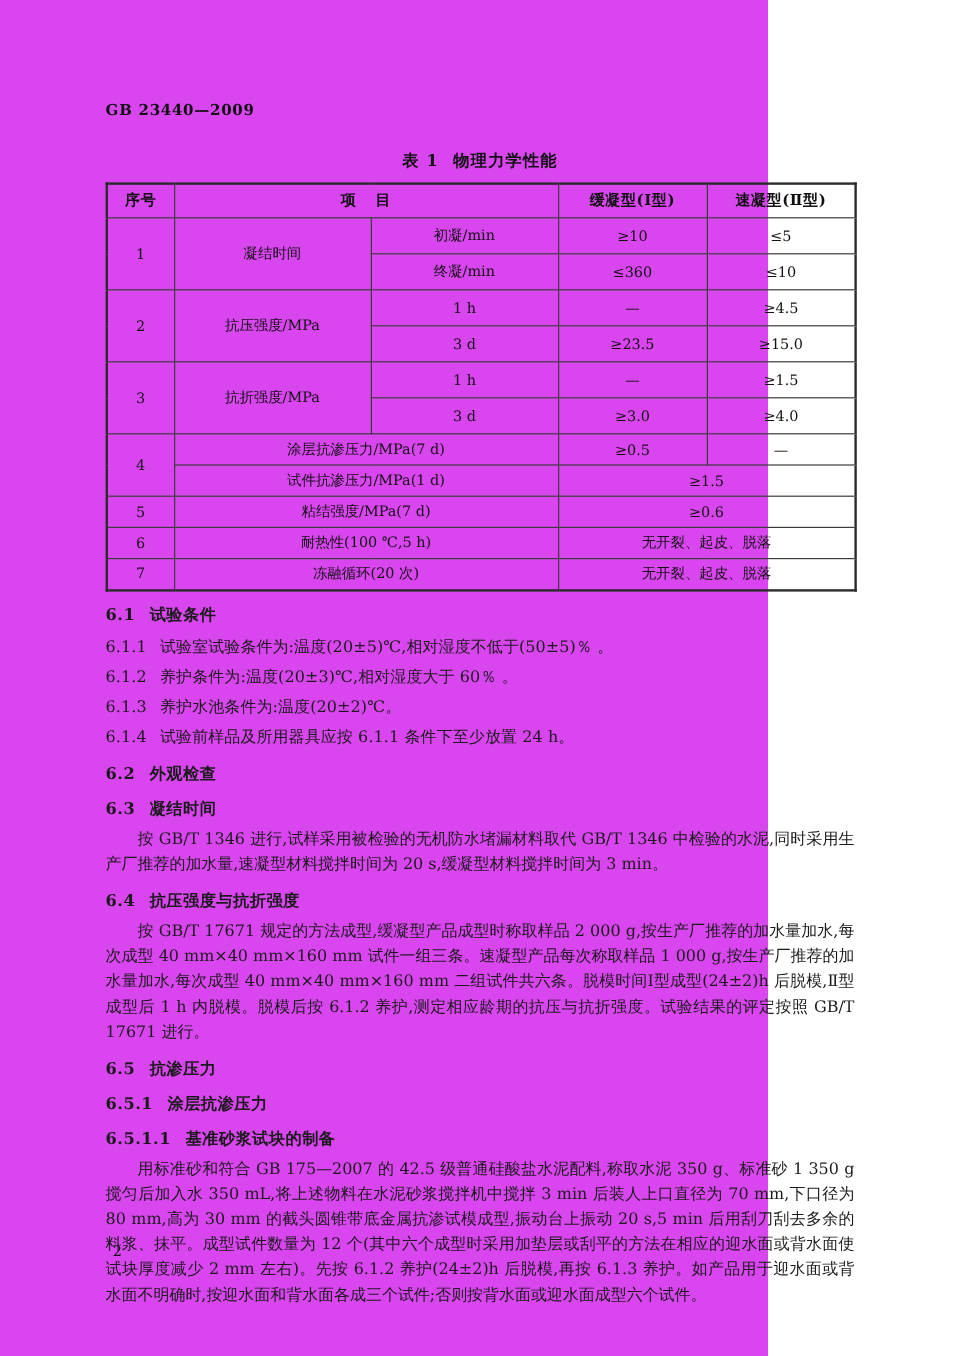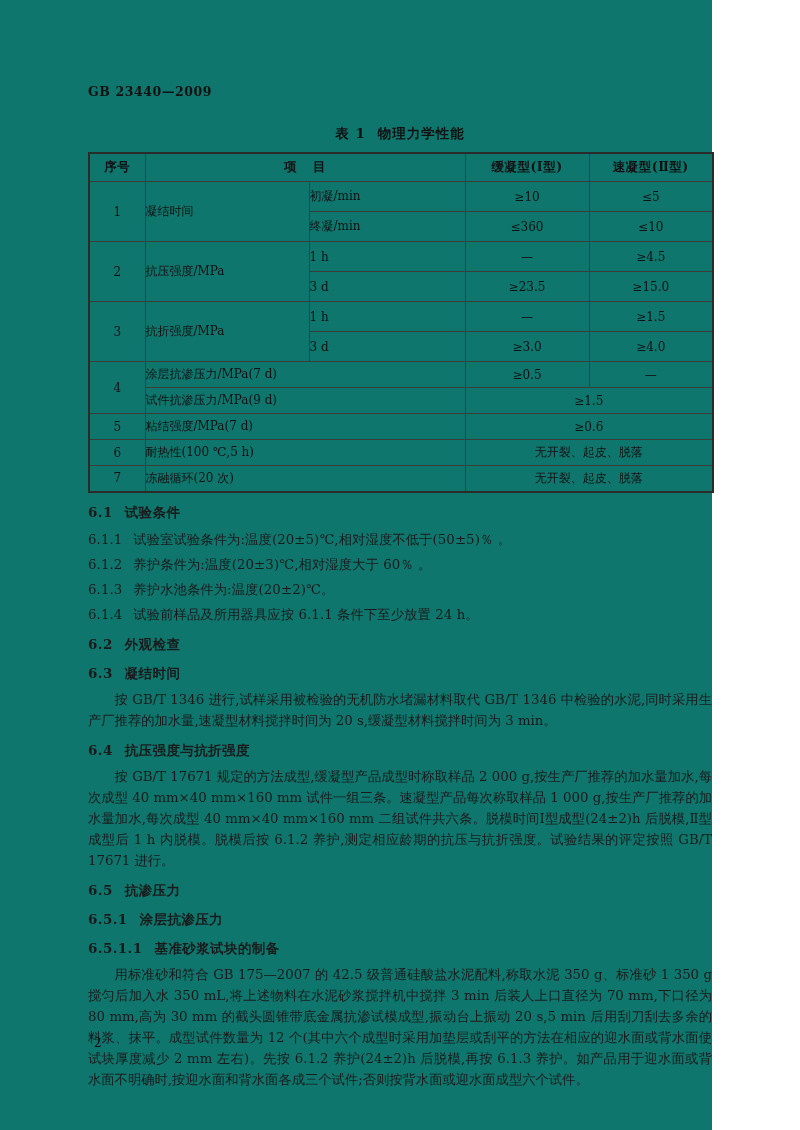--- a/index.html
+++ b/index.html
@@ -11,23 +11,23 @@
     width: 800px;
     height: 1130px;
     position: relative;
     font-family: "DejaVu Serif", "Liberation Serif", serif;
     color: #1a1a1a;
     overflow: hidden;
   }
   .page {
     position: absolute;
     left: 0; top: 0;
-    width: 712px;
+    width: 640px;
     height: 1130px;
-    background: #0f766e;
+    background: #d946ef;
   }
   .content {
     position: absolute;
     left: 88px;
     top: 84px;
     width: 624px;
   }
 
   
   .std-header {
@@ -56,20 +56,21 @@
     width: 624px;
     table-layout: fixed;
     font-size: 12px;
     color: #111;
   }
   table.perf td, table.perf th {
     border: 1px solid #3c3c3c;
     padding: 0;
     vertical-align: middle;
     font-weight: normal;
+    text-align: center;
   }
   table.perf th {
     font-weight: bold;
     text-align: center;
     height: 27px;
     font-size: 12.5px;
     letter-spacing: 0.5px;
   }
   table.perf .outer-top { border-top: 2px solid #2b2b2b; }
   table.perf .outer-bottom { border-bottom: 2px solid #2b2b2b; }
@@ -211,21 +212,21 @@
           <td class="c-val outer-right">≥4.0</td>
         </tr>
 
         <tr class="r26">
           <td class="c-no outer-left" rowspan="2">4</td>
           <td class="c-item" colspan="2">涂层抗渗压力/MPa(7 d)</td>
           <td class="c-val">≥0.5</td>
           <td class="c-val outer-right">—</td>
         </tr>
         <tr class="r26">
-          <td class="c-item" colspan="2">试件抗渗压力/MPa(9 d)</td>
+          <td class="c-item" colspan="2">试件抗渗压力/MPa(1 d)</td>
           <td class="c-val outer-right" colspan="2">≥1.5</td>
         </tr>
 
         <tr class="r26">
           <td class="c-no outer-left">5</td>
           <td class="c-item" colspan="2">粘结强度/MPa(7 d)</td>
           <td class="c-val outer-right" colspan="2">≥0.6</td>
         </tr>
 
         <tr class="r26">

